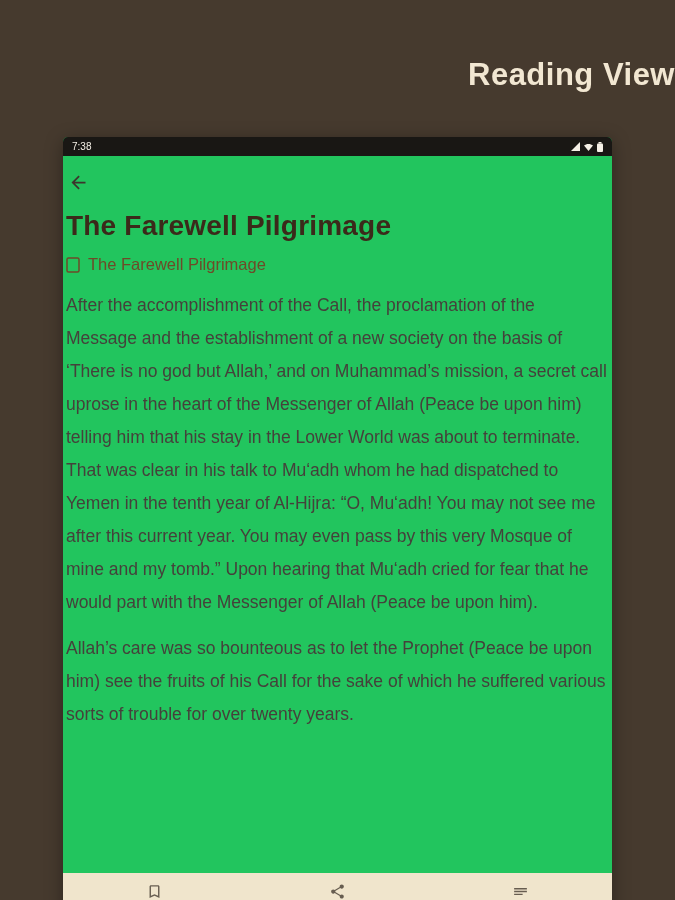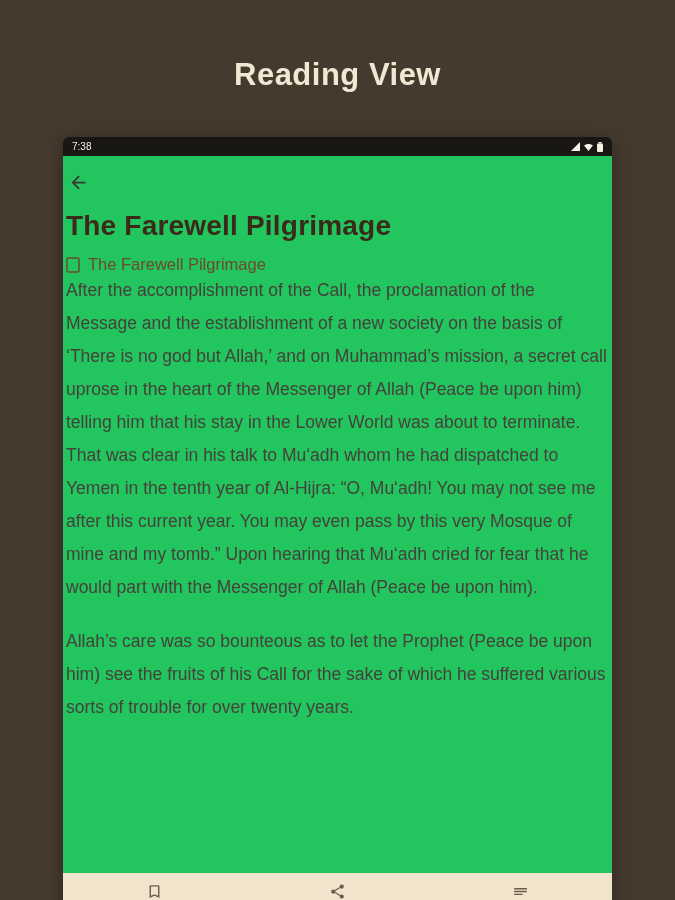--- a/index.html
+++ b/index.html
@@ -8,21 +8,21 @@
     font-family: "Liberation Sans", sans-serif;
     background: #463a2e;
     position: relative;
     overflow: hidden;
   }
   .page-title {
     position: absolute;
     top: 57px;
     left: 0;
     width: 100%;
-    text-align: center;
+    text-align: right;
     color: #f2e7d2;
     font-size: 31px;
     font-weight: 700;
     letter-spacing: 0.5px;
   }
   .device {
     position: absolute;
     left: 63px;
     top: 137px;
     width: 549px;
@@ -75,26 +75,27 @@
     margin-top: 13px;
     display: flex;
     align-items: center;
     gap: 8px;
     color: #6e4a28;
     font-size: 16.5px;
     cursor: pointer;
   }
   .chapter-row svg { display: block; flex: 0 0 auto; }
   .reader p {
+    margin-top: 15px;
     font-size: 17.5px;
     line-height: 33px;
     color: #45413b;
   }
   .reader p + p {
-    margin-top: 21px;
+    margin-top: 13px;
   }
   .toolbar {
     position: absolute;
     left: 0;
     bottom: 40px;
     width: 100%;
     height: 36px;
     background: #f0e5cc;
     display: flex;
     align-items: center;

